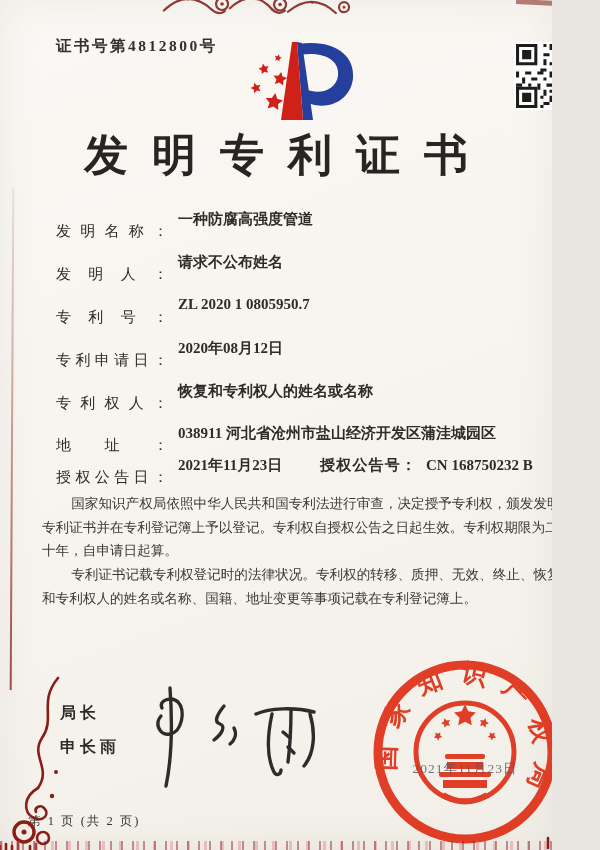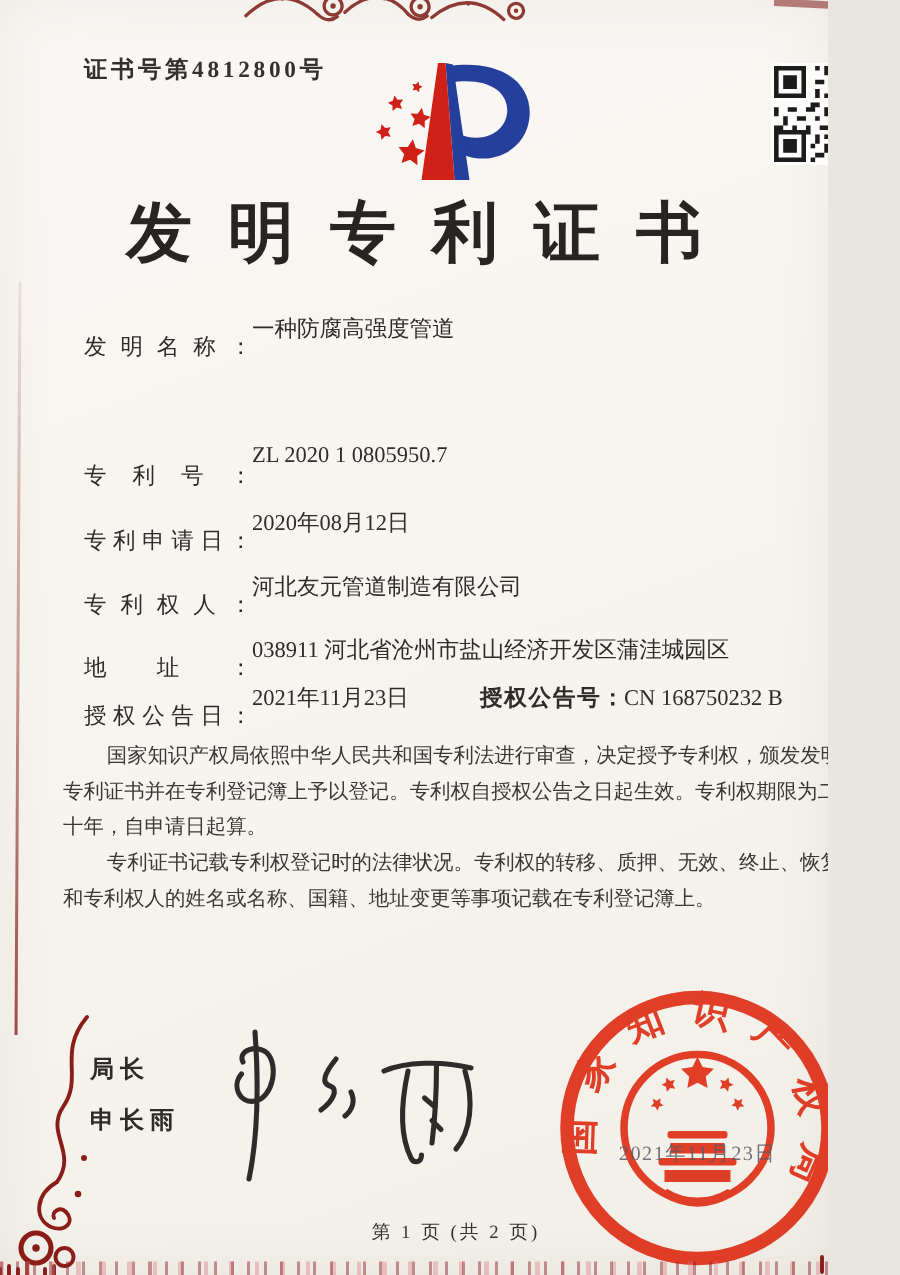--- a/index.html
+++ b/index.html
@@ -9,31 +9,31 @@
         box-shadow:inset 0 0 40px rgba(90,80,70,.08);}
   .abs{position:absolute;}
   
   .certno{left:56px;top:36px;font-size:15.5px;font-weight:600;letter-spacing:2.5px;color:#33312e;}
   
   .title{left:0;top:126px;width:100%;text-align:center;font-size:44px;font-weight:bold;
          letter-spacing:24px;padding-left:24px;box-sizing:border-box;color:#262522;}
   
   .frow{left:56px;height:22px;font-size:15px;color:#2e2c29;white-space:nowrap;}
   .flabel{display:inline-block;width:112px;font-weight:400;text-align:justify;text-align-last:justify;vertical-align:top;margin-top:12px;}
-  .fvalue{margin-left:0;font-weight:400;}
+  .fvalue{margin-left:10px;font-weight:700;}
   .gcell{position:absolute;left:264px;top:0;}
   .glabel{display:inline-block;width:96px;font-weight:700;text-align:justify;text-align-last:justify;}
   
   .bodytext{left:42px;top:492px;width:524px;color:#3a3835;}
   .bodytext p{margin:0;text-indent:2.15em;font-size:13.6px;line-height:1.74;}
   
   .signer{left:60px;top:703px;font-size:16px;font-weight:600;letter-spacing:4px;color:#2e2c29;}
   .signer div{margin-bottom:13px;}
   
-  .footer{left:0;top:813px;width:100%;text-align:center;font-size:12.5px;letter-spacing:2px;color:#35332f;margin-left:28px;}
+  .footer{left:0;top:813px;width:100%;font-size:12.5px;letter-spacing:2px;color:#35332f;margin-left:28px;}
   
   .topfrag{right:-4px;top:0;width:40px;height:5px;background:#7c1b15;opacity:.55;transform:rotate(3deg);}
   .leftline{left:11px;top:188px;width:2px;height:502px;opacity:.8;transform:rotate(.3deg);
             background:linear-gradient(180deg,rgba(190,150,140,.25),rgba(150,60,50,.7) 60%,#8e2020);}
   .fringe{left:0;right:0;bottom:0;height:9px;filter:blur(.4px);opacity:.85;
     background-image:
       repeating-linear-gradient(90deg,rgba(140,30,35,.55) 0 2px,transparent 2px 11px),
       repeating-linear-gradient(90deg,rgba(220,120,130,.45) 0 3px,transparent 3px 17px);}
   svg{display:block;}
   .sealwrap{left:367px;top:656px;opacity:.9;}
@@ -97,28 +97,31 @@
                M45,45h3v3h-3z M51,48h3v3h-3z M57,48h6v3h-6z M24,51h3v3h-3z M33,51h3v6h-3z M45,51h6v3h-6z
                M27,57h6v3h-6z M39,57h3v3h-3z M45,57h3v6h-3z M51,57h9v3h-9z M24,60h3v3h-3z"></path>
     </g>
   </svg>
 
   <div class="abs title">发明专利证书</div>
 
   <div class="abs frow" style="top:210px">
     <span class="flabel">发明名称：</span><span class="fvalue">一种防腐高强度管道</span>
   </div>
+  <div class="abs frow" style="top:253px">
+    <span class="flabel">发明人：</span><span class="fvalue">请求不公布姓名</span>
+  </div>
   <div class="abs frow" style="top:296px">
     <span class="flabel">专利号：</span><span class="fvalue">ZL 2020 1 0805950.7</span>
   </div>
   <div class="abs frow" style="top:339px">
     <span class="flabel">专利申请日：</span><span class="fvalue">2020年08月12日</span>
   </div>
   <div class="abs frow" style="top:382px">
-    <span class="flabel">专利权人：</span><span class="fvalue">河北友元管道制造有限公司</span>
+    <span class="flabel">专利权人：</span><span class="fvalue">恢复和专利权人的姓名或名称</span>
   </div>
   <div class="abs frow" style="top:424px">
     <span class="flabel">地址：</span><span class="fvalue">038911 河北省沧州市盐山经济开发区蒲洼城园区</span>
   </div>
   <div class="abs frow" style="top:456px;width:520px">
     <span class="flabel">授权公告日：</span><span class="fvalue">2021年11月23日</span>
     <span class="gcell">
       <span class="glabel">授权公告号：</span><span class="fvalue">CN 168750232 B</span>
     </span>
   </div>

